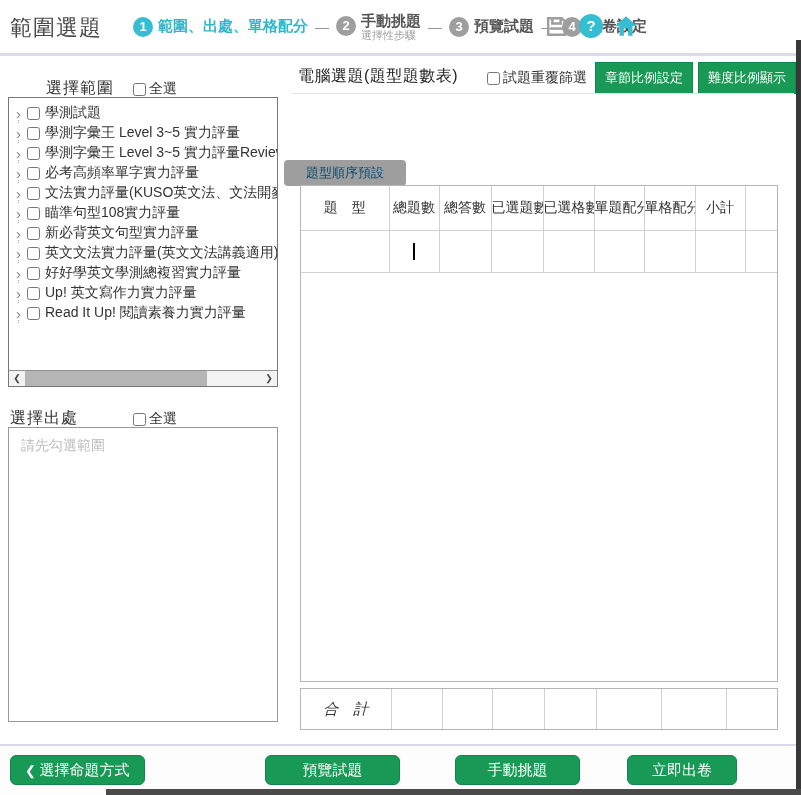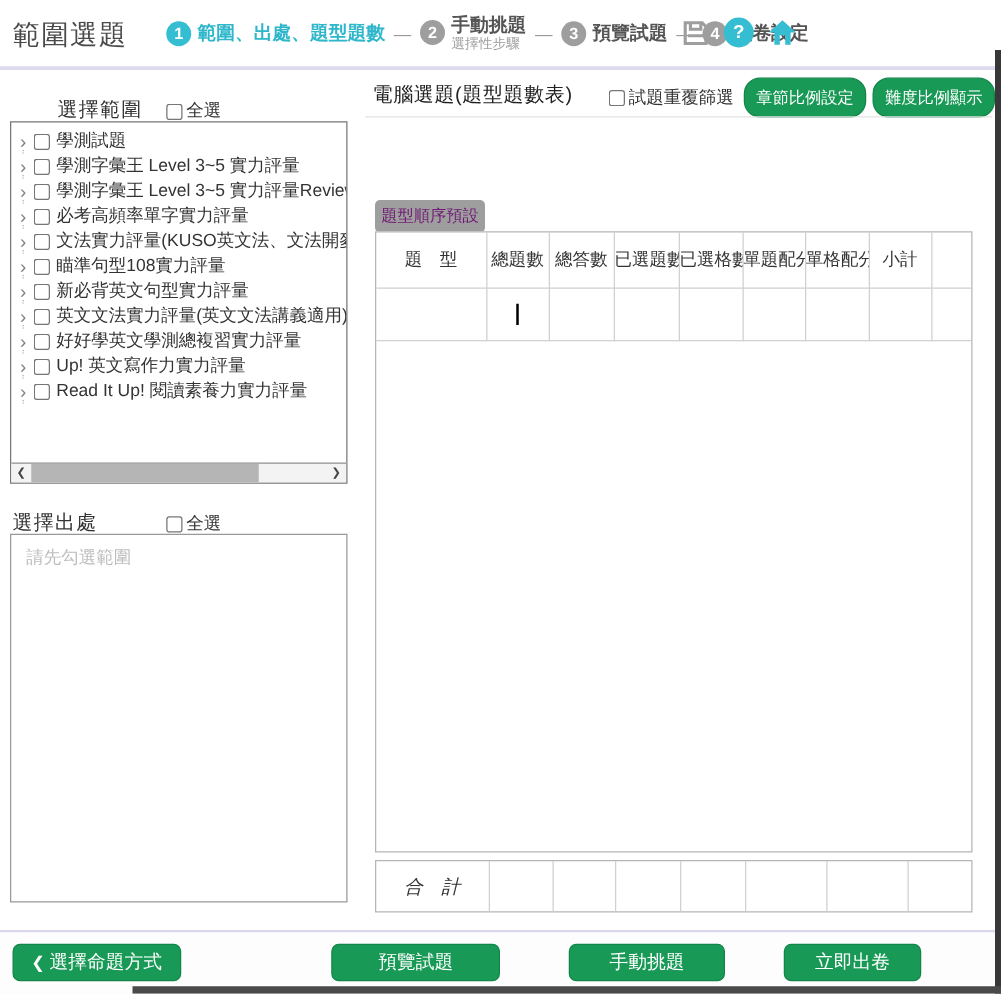--- a/index.html
+++ b/index.html
@@ -47,24 +47,24 @@
   .htrack { flex:1; position:relative; }
   .hthumb { position:absolute; left:0; top:0; bottom:0; width:77%; background:#b5b5b5; cursor:pointer; }
   .source-box { position:absolute; left:8px; top:427px; width:270px; height:295px;
                 border:1px solid #999; background:#fff; }
   .placeholder { position:absolute; left:12px; top:9px; font-size:14px; color:#bdbdbd; }
 
   
   .rp-title { position:absolute; left:298px; top:66px; font-size:16px; color:#222; letter-spacing:0.5px; }
   .rp-divider { position:absolute; left:292px; top:93px; width:502px; height:1px; background:#e2e2e2; }
   .btn-green-sm { position:absolute; top:62px; background:#189a56; color:#fff; font-size:13px;
-                  padding:6px 9px; border:1px solid #11854a; border-radius:13px; cursor:pointer;
+                  padding:6px 9px; border:1px solid #11854a; border-radius:0; cursor:pointer;
                   font-family:"Liberation Sans", sans-serif; white-space:nowrap; }
-  .order-tag { position:absolute; left:300px; top:160px; background:#9e9e9e; color:#701a75;
-               font-size:13px; padding:4px 5px; border-radius:4px; }
+  .order-tag { position:absolute; left:284px; top:160px; background:#9e9e9e; color:#0c4a6e;
+               font-size:13px; padding:4px 22px; border-radius:4px; }
   .table-wrap { position:absolute; left:300px; top:185px; width:478px; height:497px;
                 border:1px solid #b5b5b5; background:#fff; }
   .qtable { width:100%; border-collapse:collapse; table-layout:fixed; }
   .qtable th, .qtable td { border:1px solid #d0d0d0; font-size:14px; font-weight:normal;
                            color:#333; text-align:center; overflow:hidden; white-space:nowrap; }
   .qtable th { height:44px; }
   .qtable td { height:42px; }
   .qtable tr th:first-child, .qtable tr td:first-child { border-left:none; }
   .qtable tr th:last-child,  .qtable tr td:last-child  { border-right:none; }
   .qtable tr:first-child th { border-top:none; }
@@ -91,21 +91,21 @@
 <body>
 
 <div class="screen">
 
   <div class="topbar">
     <div class="app-title">範圍選題</div>
 
     <div class="steps">
       <div class="step active">
         <span class="snum">1</span>
-        <span class="slabel">範圍、出處、題型題數</span>
+        <span class="slabel">範圍、出處、單格配分</span>
       </div>
       <span class="sdash">—</span>
       <div class="step">
         <span class="snum">2</span>
         <span class="scol">
           <span class="slabel">手動挑題</span>
           <span class="ssub">選擇性步驟</span>
         </span>
       </div>
       <span class="sdash">—</span>

